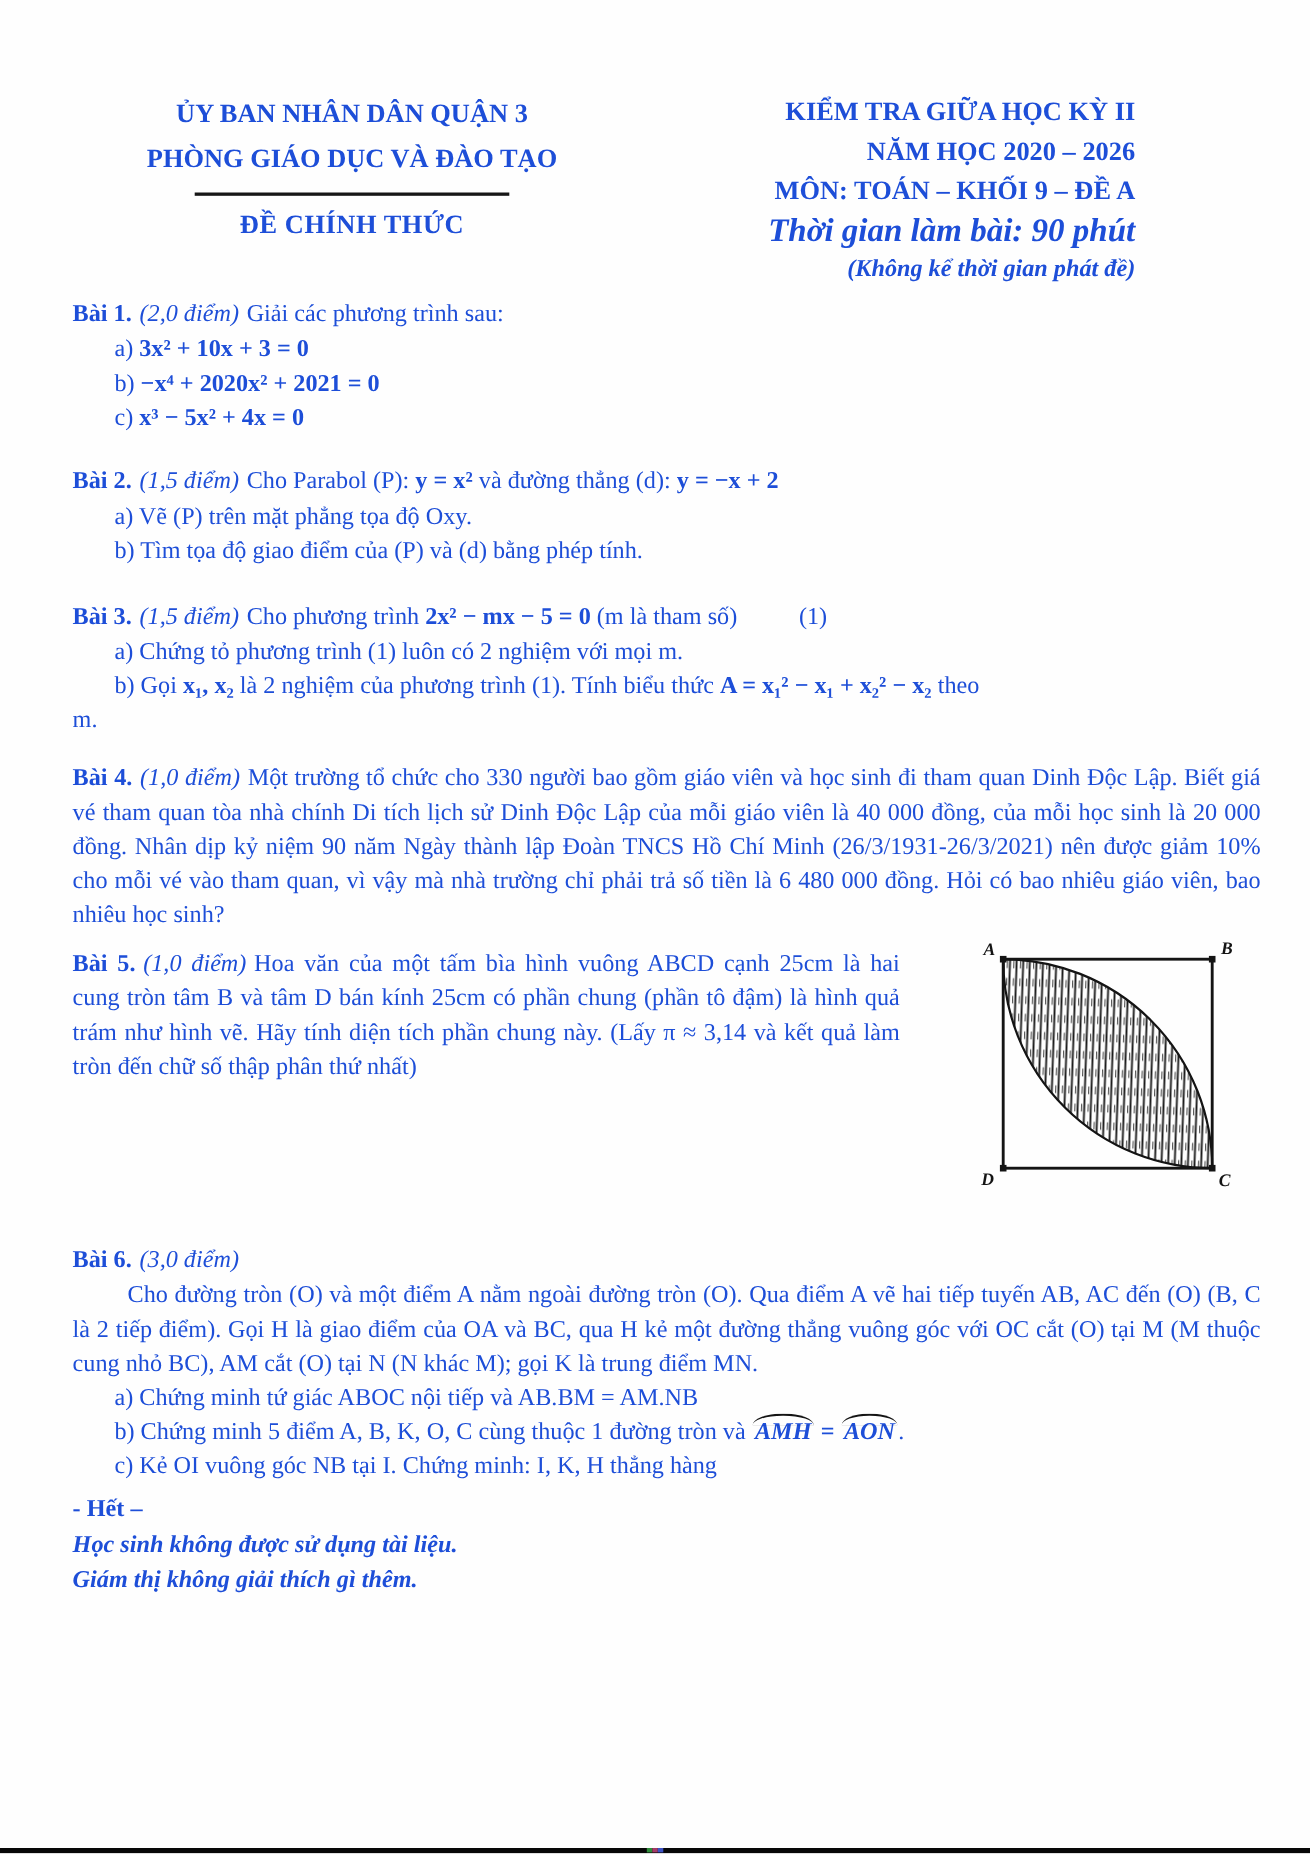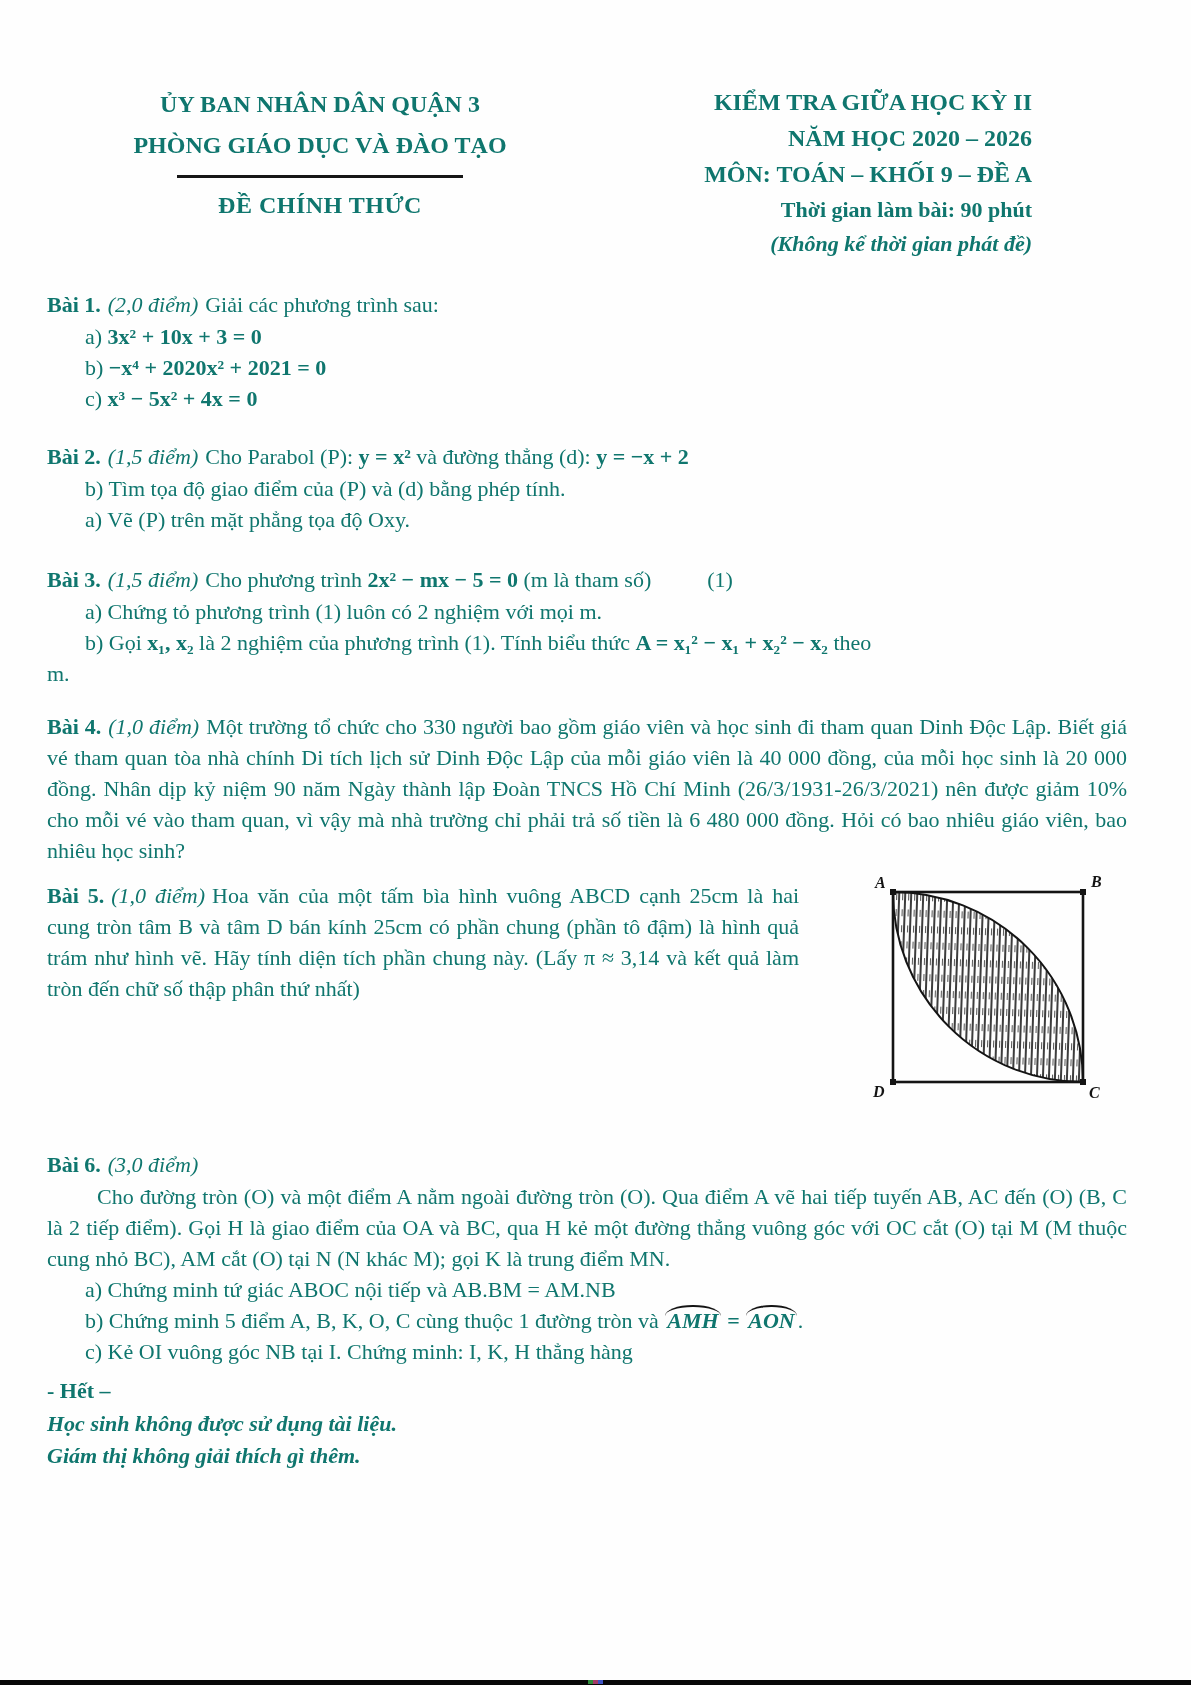--- a/index.html
+++ b/index.html
@@ -1,31 +1,31 @@
 <!DOCTYPE html>
 <html lang="vi"><head>
 <meta charset="utf-8">
 <style>
   html,body{margin:0;padding:0;background:#ffffff;}
   .page{position:relative;width:1191px;height:1685px;background:#fefefe;
-        font-family:"Liberation Serif",serif;color:#0f766e;overflow:hidden;}
+        font-family:"Liberation Serif",serif;color:#1d4ed8;overflow:hidden;}
 
   
   .hdr-left{position:absolute;top:84px;left:108px;width:424px;text-align:center;}
   .hdr-left .l{font-weight:bold;font-size:24px;line-height:41px;white-space:nowrap;}
   .rule{width:286px;height:0;border-top:3px solid #161616;margin:9px auto 12px;}
   .exam-label{font-weight:bold;font-size:24px;line-height:30px;letter-spacing:.5px;}
 
   .hdr-right{position:absolute;top:84px;left:580px;width:452px;text-align:right;}
   .hdr-right .l{font-weight:bold;font-size:24px;line-height:36px;white-space:nowrap;}
-  .hdr-right .time{font-weight:bold;font-size:22px;line-height:35px;}
+  .hdr-right .time{font-weight:bold;font-size:30px;line-height:35px;font-style:italic;}
   .hdr-right .note{font-weight:bold;font-style:italic;font-size:22px;line-height:34px;}
 
   
-  .doc{position:absolute;top:268px;left:47px;width:1080px;font-size:22px;line-height:31px;margin-top:20px;}
+  .doc{position:absolute;top:268px;left:66px;width:1080px;font-size:22px;line-height:31px;}
   .phead{line-height:33px;}
   .blabel{font-weight:bold;margin-right:7px;}
   .pts{font-style:italic;margin-right:7px;}
   .math{font-weight:bold;}
   .ind{padding-left:38px;}
   .eqnum{margin-left:56px;}
   .just{text-align:justify;}
 
   .sec2{margin-top:26px;}
   .sec3{margin-top:28px;}
@@ -86,22 +86,22 @@
       </div>
       <div class="ind"><span>a)</span> <span class="math">3x² + 10x + 3 = 0</span></div>
       <div class="ind"><span>b)</span> <span class="math">−x⁴ + 2020x² + 2021 = 0</span></div>
       <div class="ind"><span>c)</span> <span class="math">x³ − 5x² + 4x = 0</span></div>
     </section>
 
     <section class="sec2">
       <div class="phead">
         <span class="blabel">Bài 2.</span><span class="pts">(1,5 điểm)</span><span>Cho Parabol (P): </span><span class="math">y = x²</span><span> và đường thẳng (d): </span><span class="math">y = −x + 2</span>
       </div>
+      <div class="ind">a) Vẽ (P) trên mặt phẳng tọa độ Oxy.</div>
       <div class="ind">b) Tìm tọa độ giao điểm của (P) và (d) bằng phép tính.</div>
-      <div class="ind">a) Vẽ (P) trên mặt phẳng tọa độ Oxy.</div>
     </section>
 
     <section class="sec3">
       <div class="phead">
         <span class="blabel">Bài 3.</span><span class="pts">(1,5 điểm)</span><span>Cho phương trình </span><span class="math">2x² − mx − 5 = 0</span><span> (m là tham số)</span><span class="eqnum">(1)</span>
       </div>
       <div class="ind">a) Chứng tỏ phương trình (1) luôn có 2 nghiệm với mọi m.</div>
       <div class="ind">
         <span>b) Gọi </span><span class="math">x₁, x₂</span><span> là 2 nghiệm của phương trình (1). Tính biểu thức </span><span class="math">A = x₁² − x₁ + x₂² − x₂</span><span> theo</span>
       </div>

